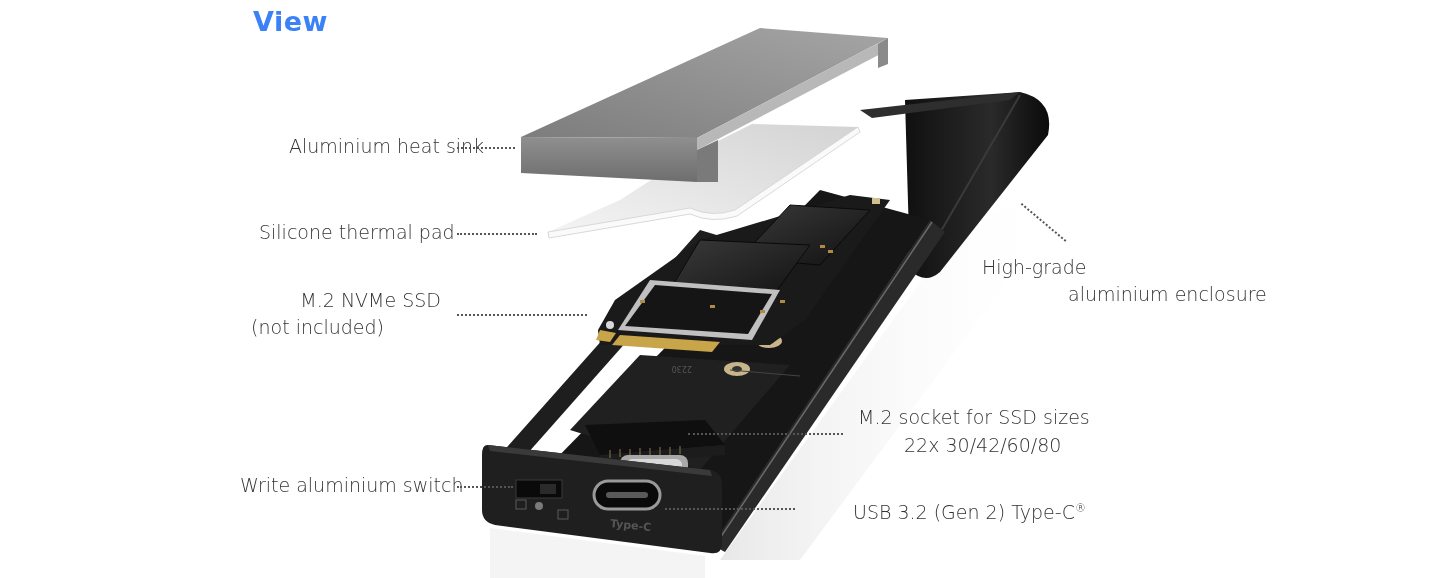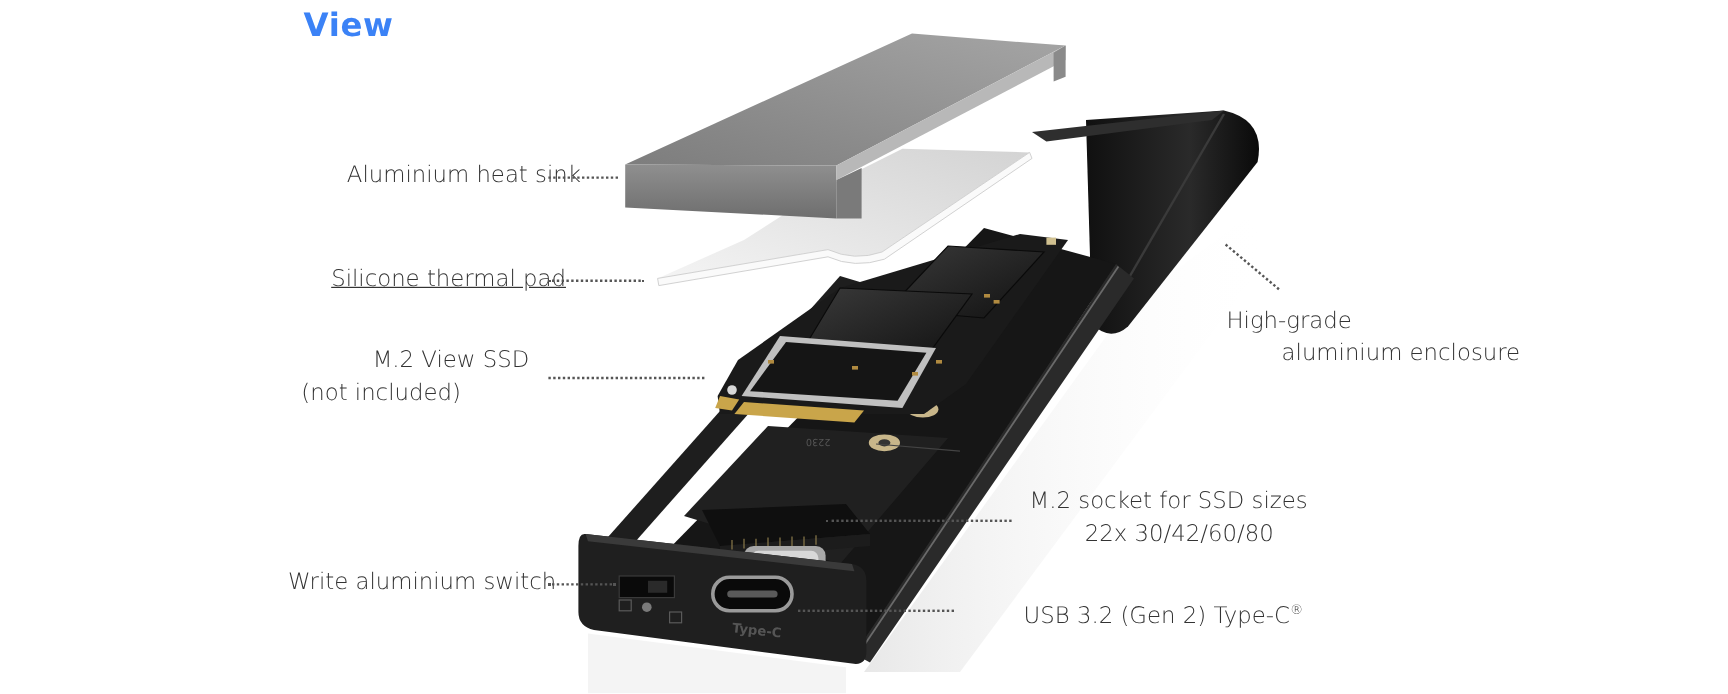--- a/index.html
+++ b/index.html
@@ -152,32 +152,32 @@
     </g>
     <text x="610" y="529" font-size="11" font-weight="bold" fill="#555555" font-family="DejaVu Sans, sans-serif" transform="rotate(6 630 525)">Type-C</text>
 
     <path d="M490,528 L705,556 L705,578 L490,578 Z" fill="#f0f0f0" opacity="0.7"></path>
   </g>
 </svg>
 
 <div class="label right-align" style="left:267px; top:133px;margin-left:22px;">Aluminium heat sink</div>
 <div class="leader" style="left:457px; top:147px; width:58px;"></div>
 
-<div class="label right-align" style="left:276px; top:219px;text-decoration:underline;">Silicone thermal pad</div>
+<div class="label right-align" style="left:259px; top:219px;">Silicone thermal pad</div>
 <div class="leader" style="left:457px; top:233px; width:80px;"></div>
 
-<div class="label right-align" style="right:999px; top:287px;">M.2 View SSD</div>
+<div class="label right-align" style="right:999px; top:287px;">M.2 NVMe SSD</div>
 <div class="label right-align" style="right:1056px; top:314px;">(not included)</div>
 <div class="leader" style="left:457px; top:314px; width:130px;"></div>
 
 <div class="label right-align" style="left:240px; top:472px;">Write aluminium switch</div>
 <div class="leader" style="left:457px; top:486px; width:56px;"></div>
 
 <div class="leader-diag" style="left:1022px; top:203px;"></div>
-<div class="label" style="left:1022px; top:254px;">High-grade</div>
+<div class="label" style="left:982px; top:254px;">High-grade</div>
 <div class="label" style="left:1068px; top:281px;">aluminium enclosure</div>
 
 <div class="leader" style="left:688px; top:433px; width:155px;"></div>
 <div class="label" style="left:858px; top:404px;">M.2 socket for SSD sizes</div>
 <div class="label" style="left:858px; top:432px;margin-left:46px;">22x 30/42/60/80</div>
 
 <div class="leader" style="left:665px; top:508px; width:130px;"></div>
 <div class="label" style="left:811px; top:495px;margin-left:42px;"><span>USB 3.2 (Gen 2) Type-C</span><span class="reg">®</span></div>
 
 </body></html>

